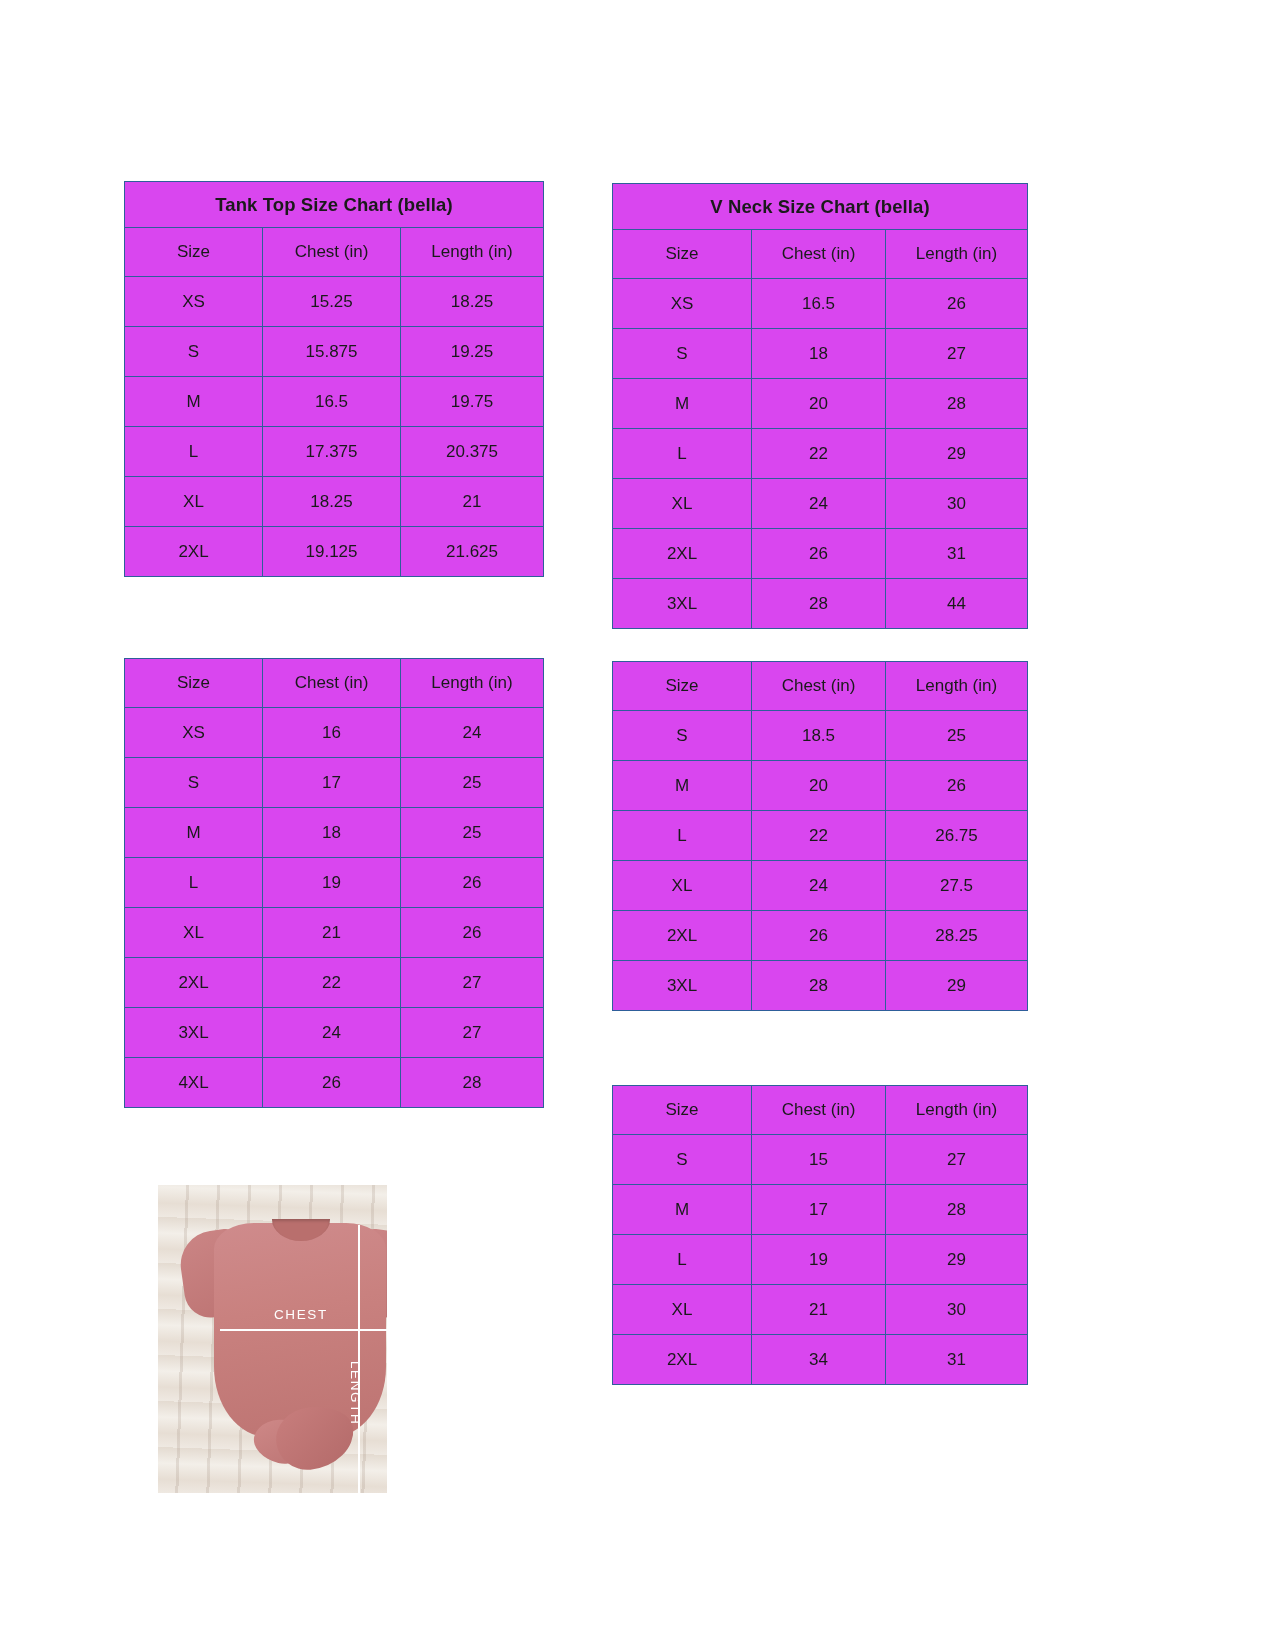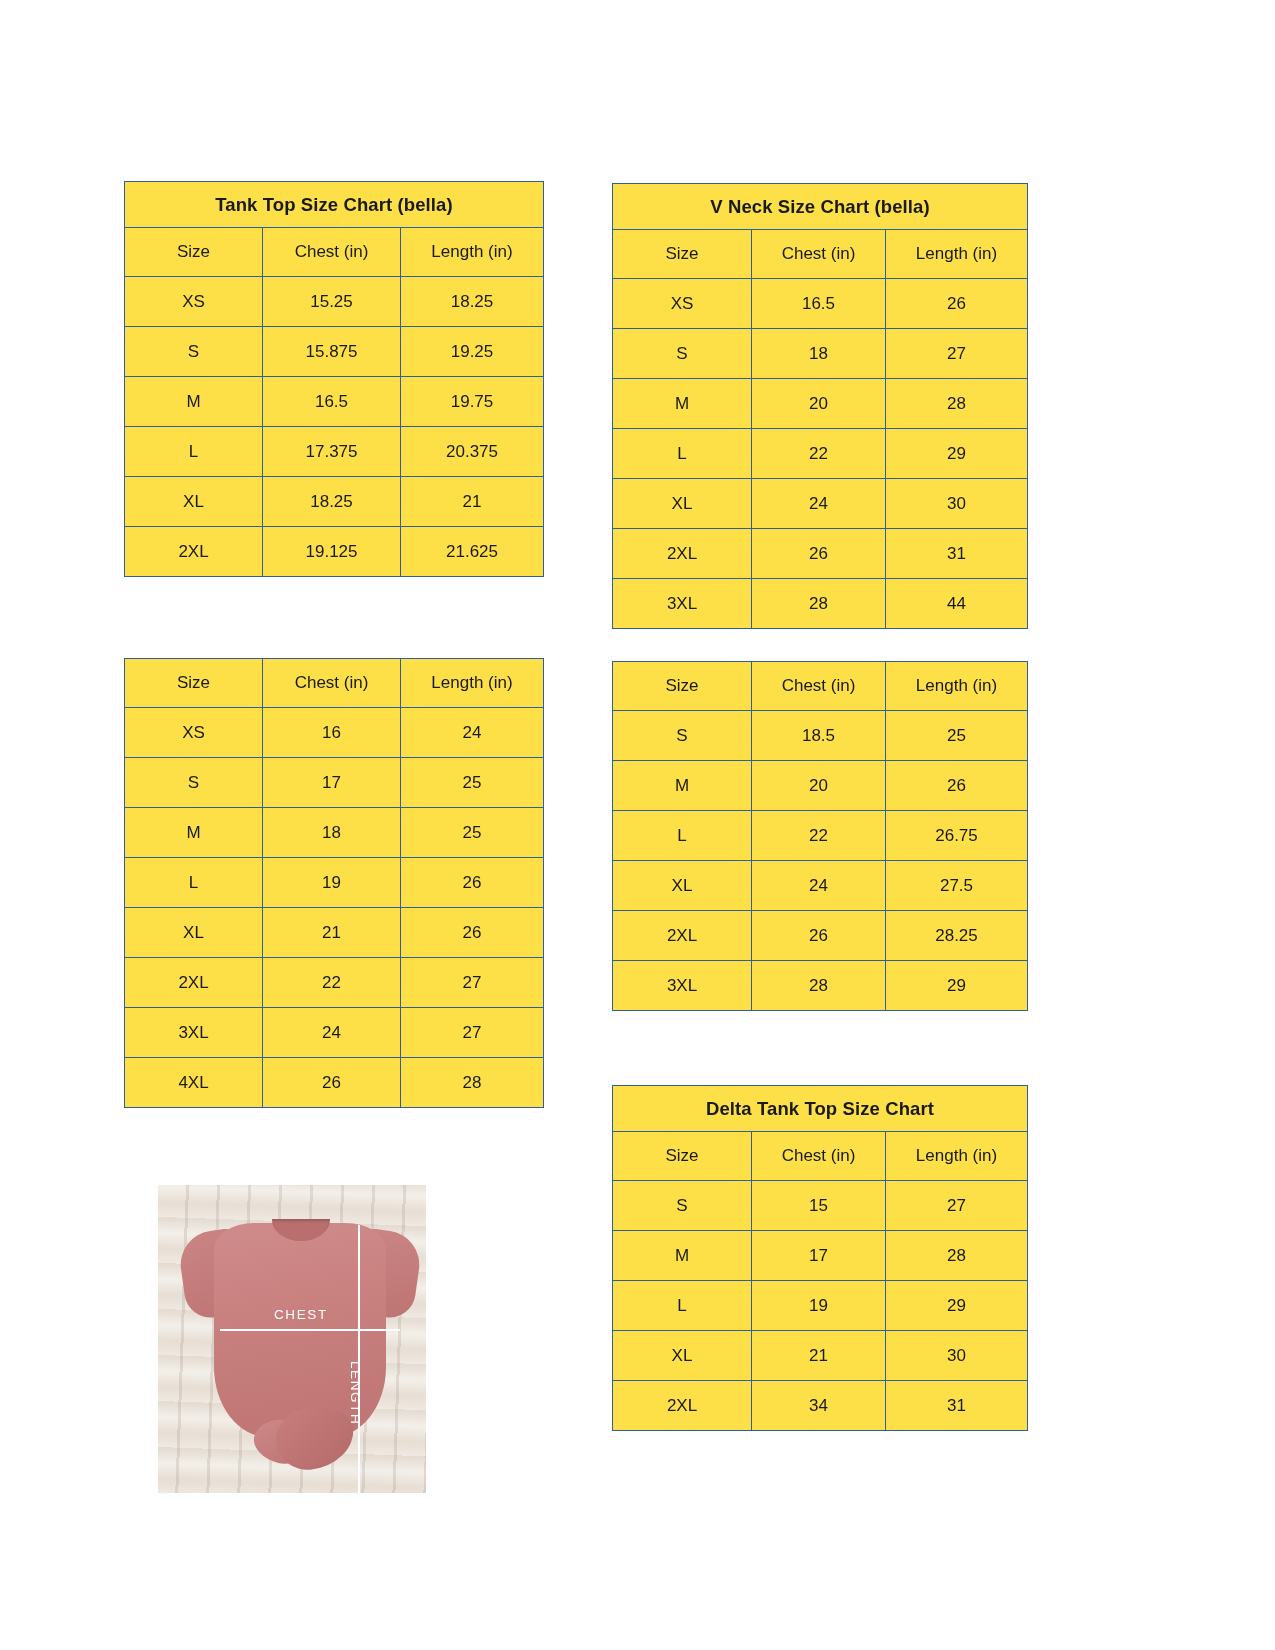--- a/index.html
+++ b/index.html
@@ -18,21 +18,21 @@
   .page {
     position: relative;
     width: 1275px;
     height: 1650px;
   }
   
   .chart {
     position: absolute;
     border-collapse: collapse;
     table-layout: fixed;
-    background: #fde047;
+    background: #d946ef;
   }
   .chart td, .chart th {
     border: 1.5px solid #2e5f9a;
     text-align: center;
     vertical-align: middle;
     font-weight: normal;
     font-size: 17px;
     color: #1a1a1a;
     padding: 0;
   }
@@ -65,21 +65,21 @@
   #chart-rocker-tank   { left: 124px; top: 658px;  }
   #chart-v-neck        { left: 612px; top: 183px;  }
   #chart-relaxed       { left: 612px; top: 661px;  }
   #chart-delta         { left: 612px; top: 1085px; }
 
   
   #product-photo {
     position: absolute;
     left: 158px;
     top: 1185px;
-    width: 268px;
+    width: 229px;
     height: 308px;
     overflow: hidden;
     background: #e9e3dc;
   }
   .wood {
     position: absolute;
     inset: 0;
     background:
       repeating-linear-gradient(92deg,
         rgba(255,255,255,0.0) 0px,
@@ -388,23 +388,20 @@
     </tbody>
   </table>
 
   <table class="chart" id="chart-delta">
     <colgroup>
         <col class="w2-left">
         <col class="w2-mid">
         <col class="w2-right">
       </colgroup>
     <tbody>
-      <tr>
-        <td class="title-cell" colspan="3">Delta Tank Top Size Chart</td>
-      </tr>
       <tr>
         <td class="head-cell">Size</td>
         <td class="head-cell">Chest (in)</td>
         <td class="head-cell">Length (in)</td>
       </tr>
       <tr>
         <td class="body-cell">S</td>
         <td class="body-cell">15</td>
         <td class="body-cell">27</td>
       </tr>

